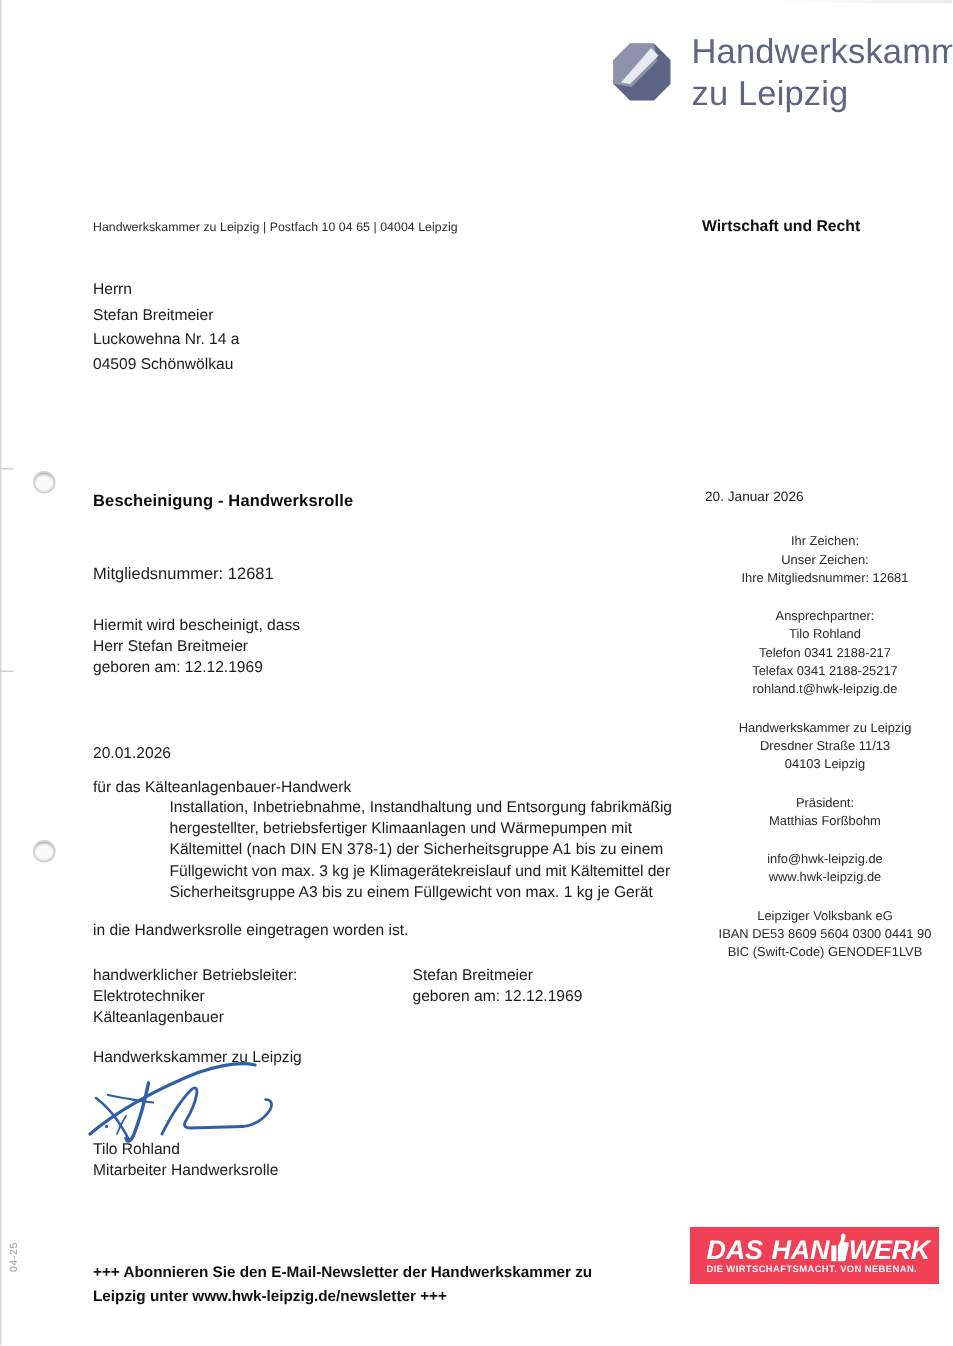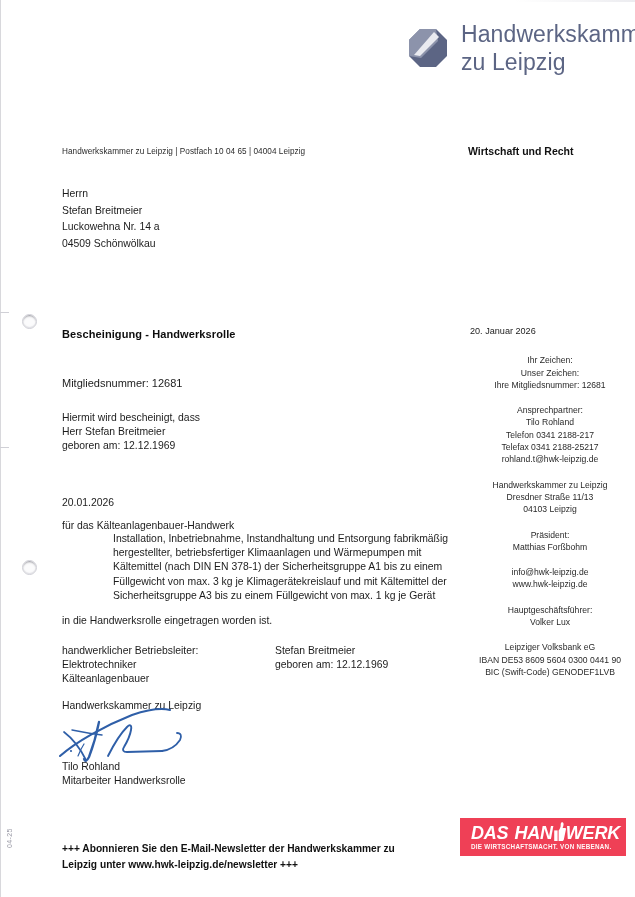--- a/index.html
+++ b/index.html
@@ -390,24 +390,20 @@
     <div class="grp">
       <div>Präsident:</div>
       <div>Matthias Forßbohm</div>
     </div>
 
     <div class="grp">
       <div>info@hwk-leipzig.de</div>
       <div>www.hwk-leipzig.de</div>
     </div>
 
-    <div class="grp">
-      <div>Hauptgeschäftsführer:</div>
-      <div>Volker Lux</div>
-    </div>
 
     <div class="grp">
       <div>Leipziger Volksbank eG</div>
       <div>IBAN DE53 8609 5604 0300 0441 90</div>
       <div>BIC (Swift-Code) GENODEF1LVB</div>
     </div>
   </div>
 
   <div class="newsletter">+++ Abonnieren Sie den E-Mail-Newsletter der Handwerkskammer zu Leipzig unter www.hwk-leipzig.de/newsletter +++</div>
   <div class="form-code">04-25</div>

